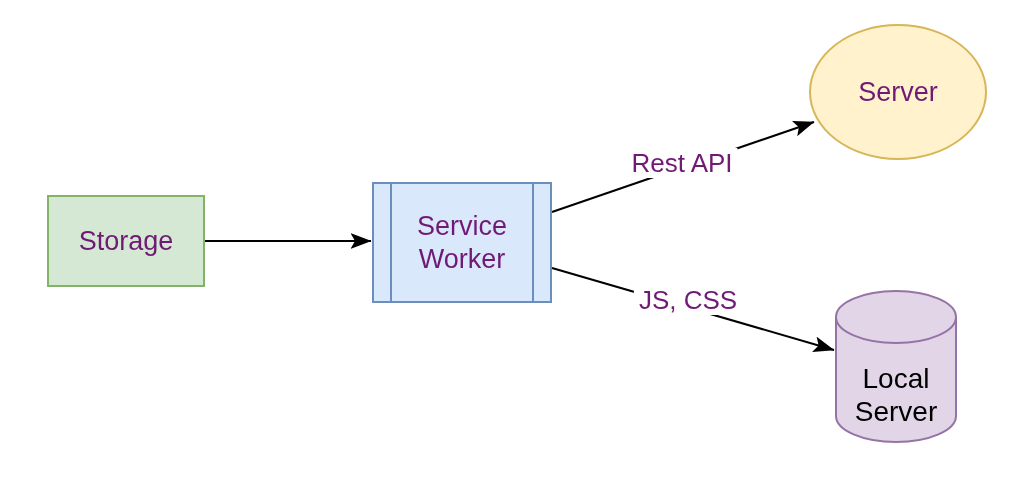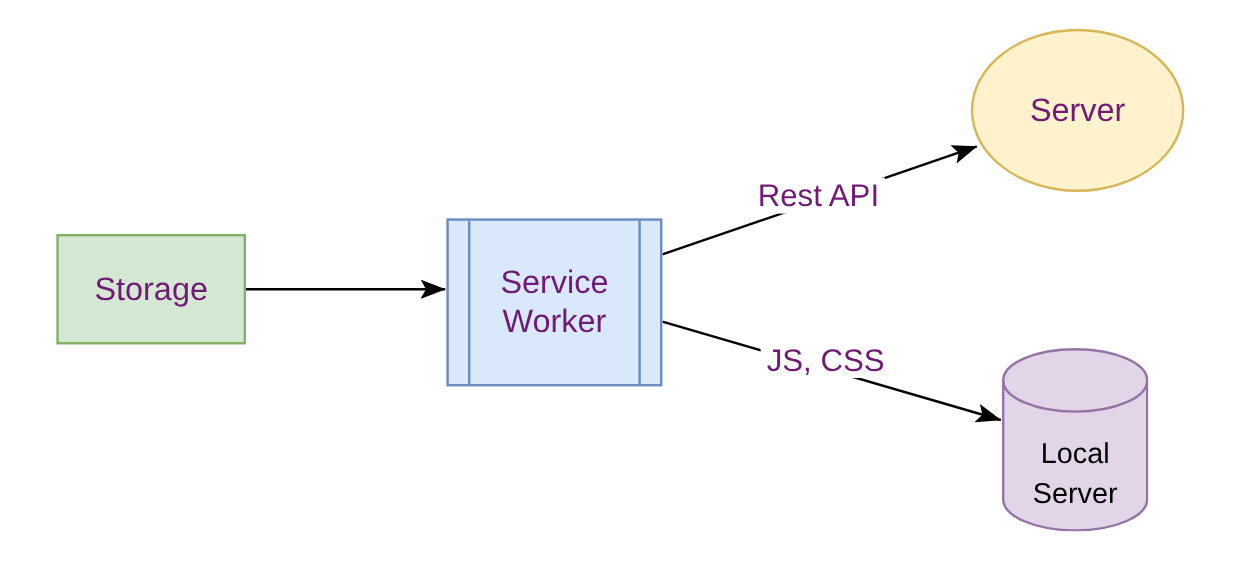--- a/index.html
+++ b/index.html
@@ -21,21 +21,21 @@
     color: #701a75;
     font-size: 27px;
     line-height: 33px;
   }
   .node-request {
     left: 47px; top: 195px; width: 158px; height: 92px;
     background: #d5e8d4;
     border: 2px solid #82b366;
   }
   .node-service-worker {
-    left: 372px; top: 182px; width: 180px; height: 140px;
+    left: 372px; top: 182px; width: 180px; height: 121px;
     background: #dae8fc;
     border: 2px solid #6c8ebf;
   }
   .process-bar {
     position: absolute;
     top: 0; bottom: 0;
     width: 2px;
     background: #6c8ebf;
   }
   .process-bar.left  { left: 16px; }
@@ -48,21 +48,21 @@
   }
   .cylinder-svg {
     position: absolute;
     left: 835px; top: 290px;
   }
   .cylinder-label {
     position: absolute;
     left: 835px; top: 362px; width: 122px;
     text-align: center;
     color: #000000;
-    font-size: 24px;
+    font-size: 28px;
     line-height: 33px;
   }
   .edges-layer {
     position: absolute;
     left: 0; top: 0;
     pointer-events: none;
   }
   .edge-label {
     position: absolute;
     transform: translate(-50%, -50%);

